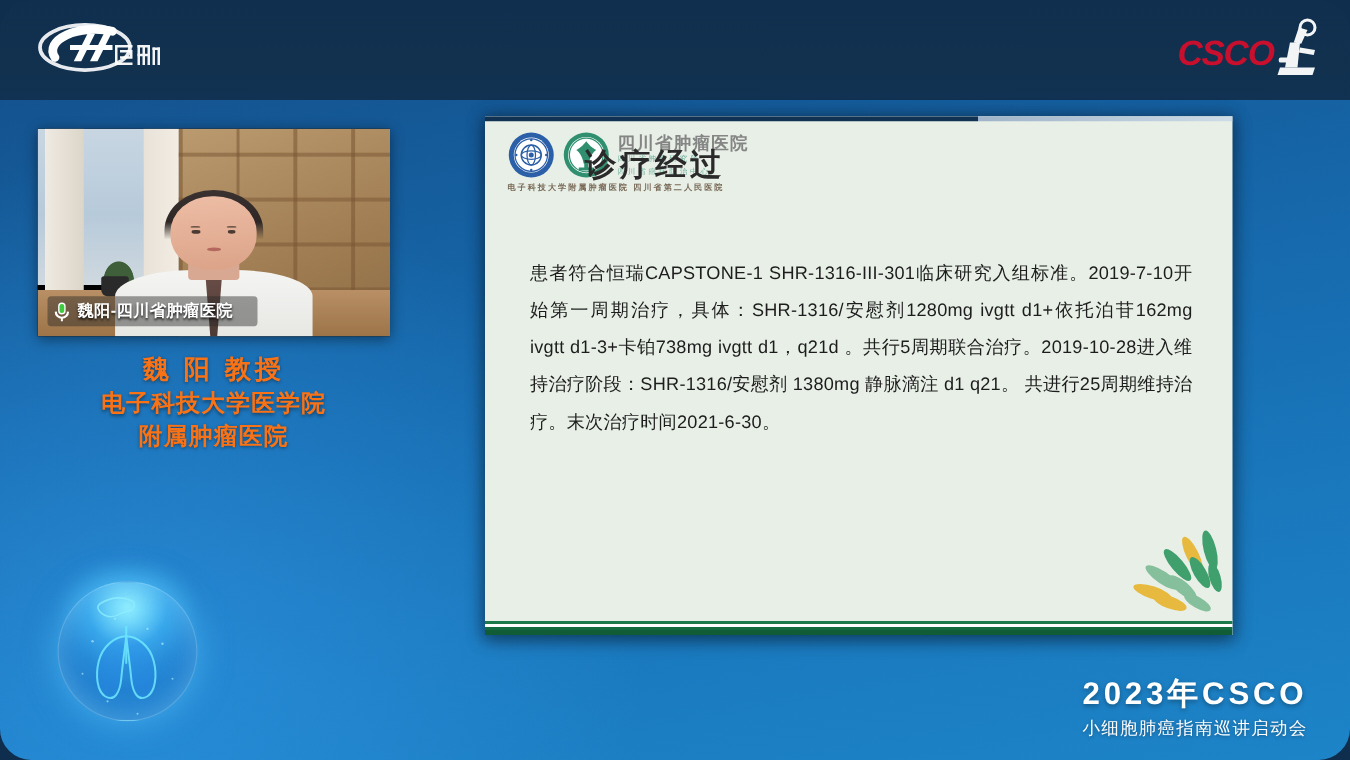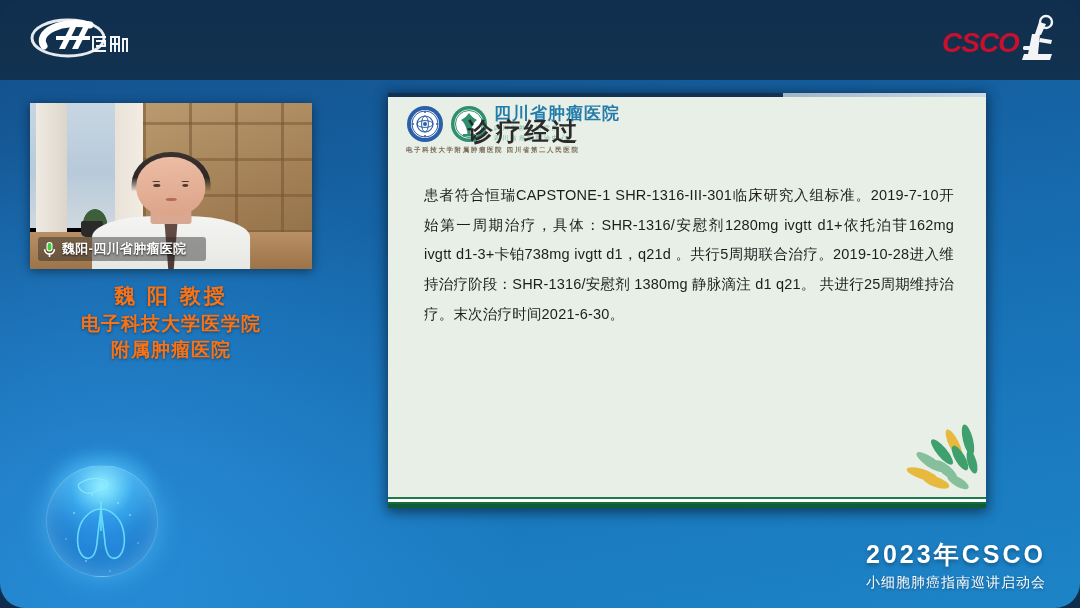--- a/index.html
+++ b/index.html
@@ -196,40 +196,40 @@
   .slide-header {
     position:absolute; left:0; top:4px; width:100%; height:62px;
   }
   .hosp-logos {
     position:absolute; left:18px; top:8px;
     display:flex; align-items:center; gap:6px;
   }
   .hosp-seal { width:38px; height:38px; flex:0 0 auto; }
   .hosp-text-wrap { display:flex; flex-direction:column; justify-content:center; }
   .hosp-title {
-    font-size:17px; font-weight:700; color:#0369a1; letter-spacing:1px;
+    font-size:14px; font-weight:700; color:#737373; letter-spacing:1px;
     line-height:1; opacity:.85;
   }
   .hosp-sub1 {
     font-size:6px; color:#4f9f8c; letter-spacing:2.3px; margin-top:2px; opacity:.8;
   }
   .hosp-sub2 {
     font-size:6px; color:#4f9f8c; letter-spacing:2.3px; margin-top:1px; opacity:.8;
   }
   .hosp-foot {
     position:absolute; left:18px; top:49px;
     font-size:6.5px; color:#7a6a58; letter-spacing:1.6px; font-weight:700;
   }
   .slide-title {
     position:absolute; left:0; top:18px; width:100%;
     text-align:left; padding-left:80px;
     font-size:25px; font-weight:700; color:#2a2a2a; letter-spacing:3px;
   }
   .slide-body {
-    position:absolute; left:36px; right:32px; top:88px;
+    position:absolute; left:36px; right:32px; top:112px;
     font-size:14.5px; line-height:2.05; color:#1d1d1d;
     text-align:justify; letter-spacing:.2px;
   }
   .leaf-fan {
     position:absolute; right:0; bottom:14px; width:110px; height:92px;
   }
   .slide-botline {
     position:absolute; left:0; bottom:0; width:100%; height:12px;
     background:
       linear-gradient(180deg,

